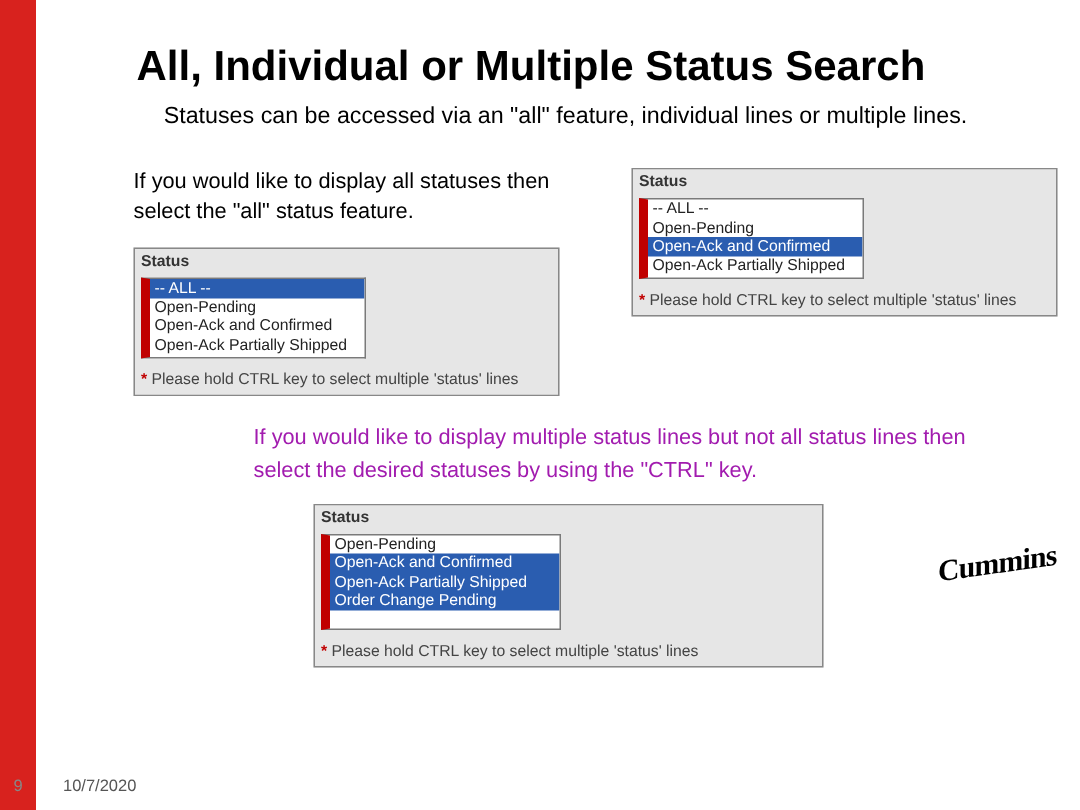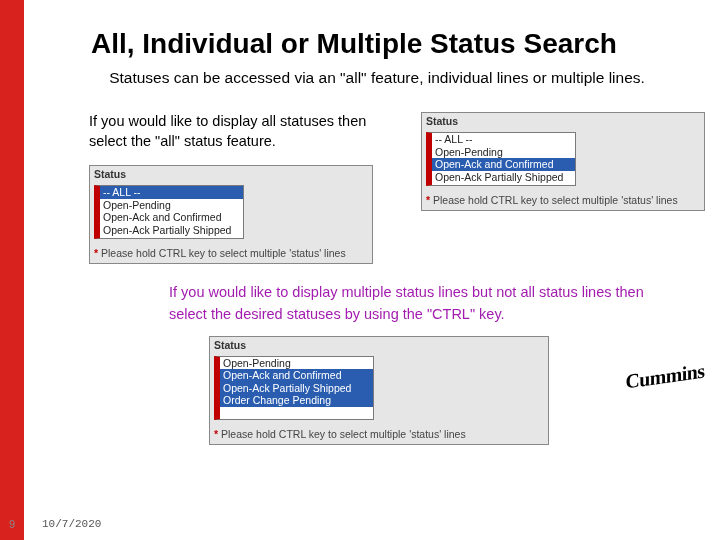--- a/index.html
+++ b/index.html
@@ -104,21 +104,21 @@
   .footer {
     position: absolute;
     left: 0; bottom: 10px;
     width: 720px;
     font-size: 11px;
     color: #555;
     display: flex;
     align-items: center;
   }
   .footer .pg { width: 24px; text-align: center; color: #888; }
-  .footer .dt { padding-left: 18px; font-family: Liberation Mono, monospace; }
+  .footer .dt { padding-left: 18px; }
   .logo {
     position: absolute;
     right: 20px;
     bottom: 20px;
     font-family: "Times New Roman", serif;
     font-weight: bold;
     font-size: 20px;
     color: #000;
     transform: rotate(-8deg) skewX(-8deg);
     letter-spacing: -0.5px;

